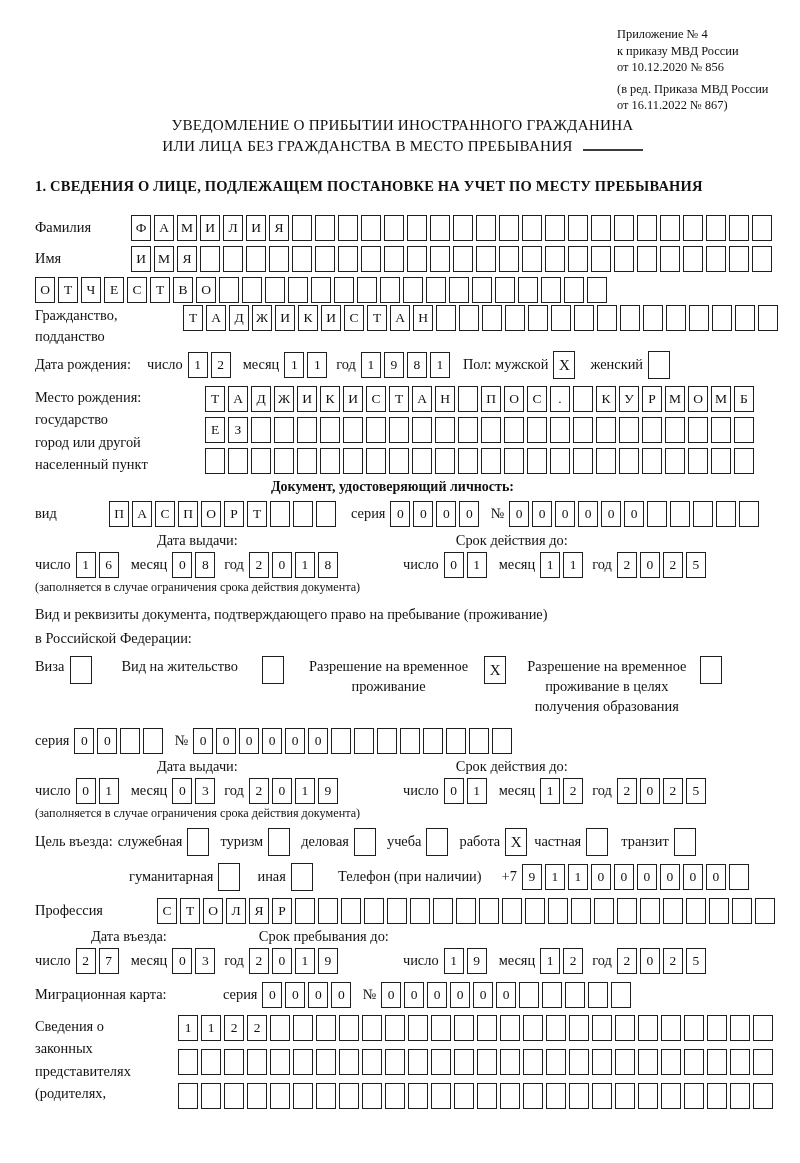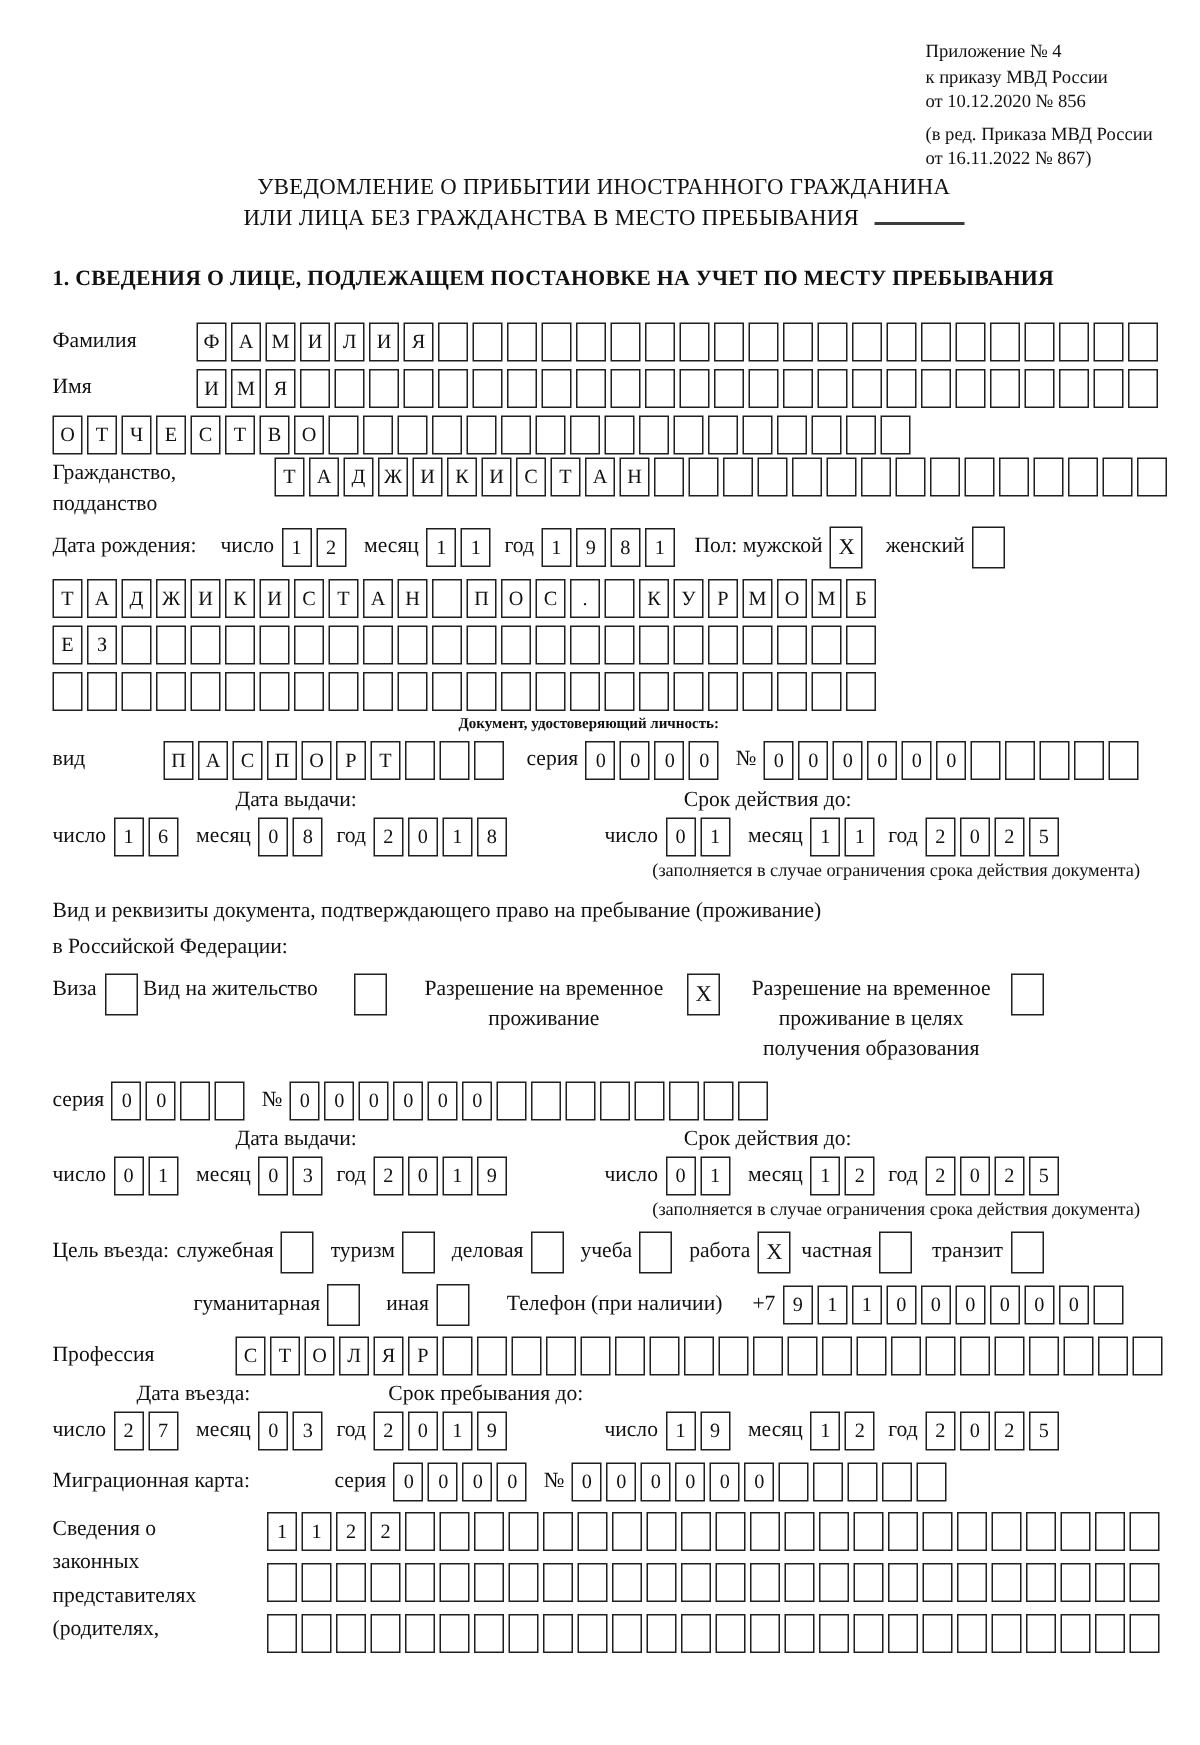--- a/index.html
+++ b/index.html
@@ -25,24 +25,24 @@
   .forma { text-align:right; padding-right:28px; font-weight:bold; font-size:15px;
            margin:16px 0 14px; letter-spacing:0.5px; }
 
   .title { text-align:center; font-weight:normal; font-size:15.2px; line-height:21px;
            margin:0 20px 22px 0; letter-spacing:0.2px; }
   .title-underline { display:inline-block; width:60px; border-bottom:2.4px solid #3c3c3c;
                      margin-left:10px; }
 
   .sec-head { font-weight:bold; font-size:14.5px; margin:0 0 20px 0; letter-spacing:0.2px; }
 
-  .doc-head { text-align:center; font-weight:bold; font-size:10px; margin:3px 40px 6px 0; }
+  .doc-head { text-align:center; font-weight:bold; font-size:14px; margin:3px 40px 6px 0; }
 
   .dhead { display:flex; font-size:14.4px; margin:4px 0 3px; }
-  .note { font-size:12.2px; text-align:right; padding-right:30px; margin:-1px 0 7px; }
+  .note { font-size:12.2px; text-align:left; padding-right:30px; margin:-1px 0 7px; }
 
   .permit-row { display:flex; align-items:flex-start; margin:6px 0 12px; }
   .permit-lbl { font-size:14.4px; line-height:20px; }
   .permit-lbl.c { text-align:center; }
   .txt { font-size:14.4px; line-height:24px; }
 </style>
 </head>
 <body>
 
 <div class="page">
@@ -92,20 +92,26 @@
     <span class="bxs" style="margin-right:6px"><span class="cb">1</span><span class="cb">1</span></span>
     <span class="dl">год</span>
     <span class="bxs" style="margin-right:10px"><span class="cb">1</span><span class="cb">9</span><span class="cb">8</span><span class="cb">1</span></span>
     <span class="dl">Пол: мужской</span>
     <span class="bxs chk" style="margin-right:12px"><span class="cb">X</span></span>
     <span class="dl">женский</span>
     <span class="bxs chk"><span class="cb"></span></span>
   </div>
 
   <div class="frow top" style="margin-bottom:2px">
+    <span class="lbl" style="width:170px; line-height:22.5px">
+      <span style="display:block">Место рождения:</span>
+      <span style="display:block">государство</span>
+      <span style="display:block">город или другой</span>
+      <span style="display:block">населенный пункт</span>
+    </span>
     <span>
       <span class="bxs" style="display:block; margin-bottom:5px"><span class="cb">Т</span><span class="cb">А</span><span class="cb">Д</span><span class="cb">Ж</span><span class="cb">И</span><span class="cb">К</span><span class="cb">И</span><span class="cb">С</span><span class="cb">Т</span><span class="cb">А</span><span class="cb">Н</span><span class="cb"></span><span class="cb">П</span><span class="cb">О</span><span class="cb">С</span><span class="cb">.</span><span class="cb"></span><span class="cb">К</span><span class="cb">У</span><span class="cb">Р</span><span class="cb">М</span><span class="cb">О</span><span class="cb">М</span><span class="cb">Б</span></span>
       <span class="bxs" style="display:block; margin-bottom:5px"><span class="cb">Е</span><span class="cb">З</span><span class="cb"></span><span class="cb"></span><span class="cb"></span><span class="cb"></span><span class="cb"></span><span class="cb"></span><span class="cb"></span><span class="cb"></span><span class="cb"></span><span class="cb"></span><span class="cb"></span><span class="cb"></span><span class="cb"></span><span class="cb"></span><span class="cb"></span><span class="cb"></span><span class="cb"></span><span class="cb"></span><span class="cb"></span><span class="cb"></span><span class="cb"></span><span class="cb"></span></span>
       <span class="bxs" style="display:block"><span class="cb"></span><span class="cb"></span><span class="cb"></span><span class="cb"></span><span class="cb"></span><span class="cb"></span><span class="cb"></span><span class="cb"></span><span class="cb"></span><span class="cb"></span><span class="cb"></span><span class="cb"></span><span class="cb"></span><span class="cb"></span><span class="cb"></span><span class="cb"></span><span class="cb"></span><span class="cb"></span><span class="cb"></span><span class="cb"></span><span class="cb"></span><span class="cb"></span><span class="cb"></span><span class="cb"></span></span>
     </span>
   </div>
 
   <div class="doc-head">Документ, удостоверяющий личность:</div>
   <div class="frow">
     <span class="lbl" style="width:74px">вид</span>
@@ -133,21 +139,21 @@
     <span class="dl">год</span>
     <span class="bxs"><span class="cb">2</span><span class="cb">0</span><span class="cb">2</span><span class="cb">5</span></span>
   </div>
   <div class="note">(заполняется в случае ограничения срока действия документа)</div>
 
   <div class="txt">Вид и реквизиты документа, подтверждающего право на пребывание (проживание)</div>
   <div class="txt">в Российской Федерации:</div>
   <div class="permit-row">
     <span class="permit-lbl">Виза</span>
     <span class="bxs chk" style="margin-left:6px"><span class="cb"></span></span>
-    <span class="permit-lbl" style="">Вид на жительство</span>
+    <span class="permit-lbl" style="margin-left:26px">Вид на жительство</span>
     <span class="bxs chk" style="margin-left:24px"><span class="cb"></span></span>
     <span class="permit-lbl c" style="margin-left:22px">
       <span style="display:block">Разрешение на временное</span>
       <span style="display:block">проживание</span>
     </span>
     <span class="bxs chk" style="margin-left:16px"><span class="cb">X</span></span>
     <span class="permit-lbl c" style="margin-left:18px">
       <span style="display:block">Разрешение на временное</span>
       <span style="display:block">проживание в целях</span>
       <span style="display:block">получения образования</span>

